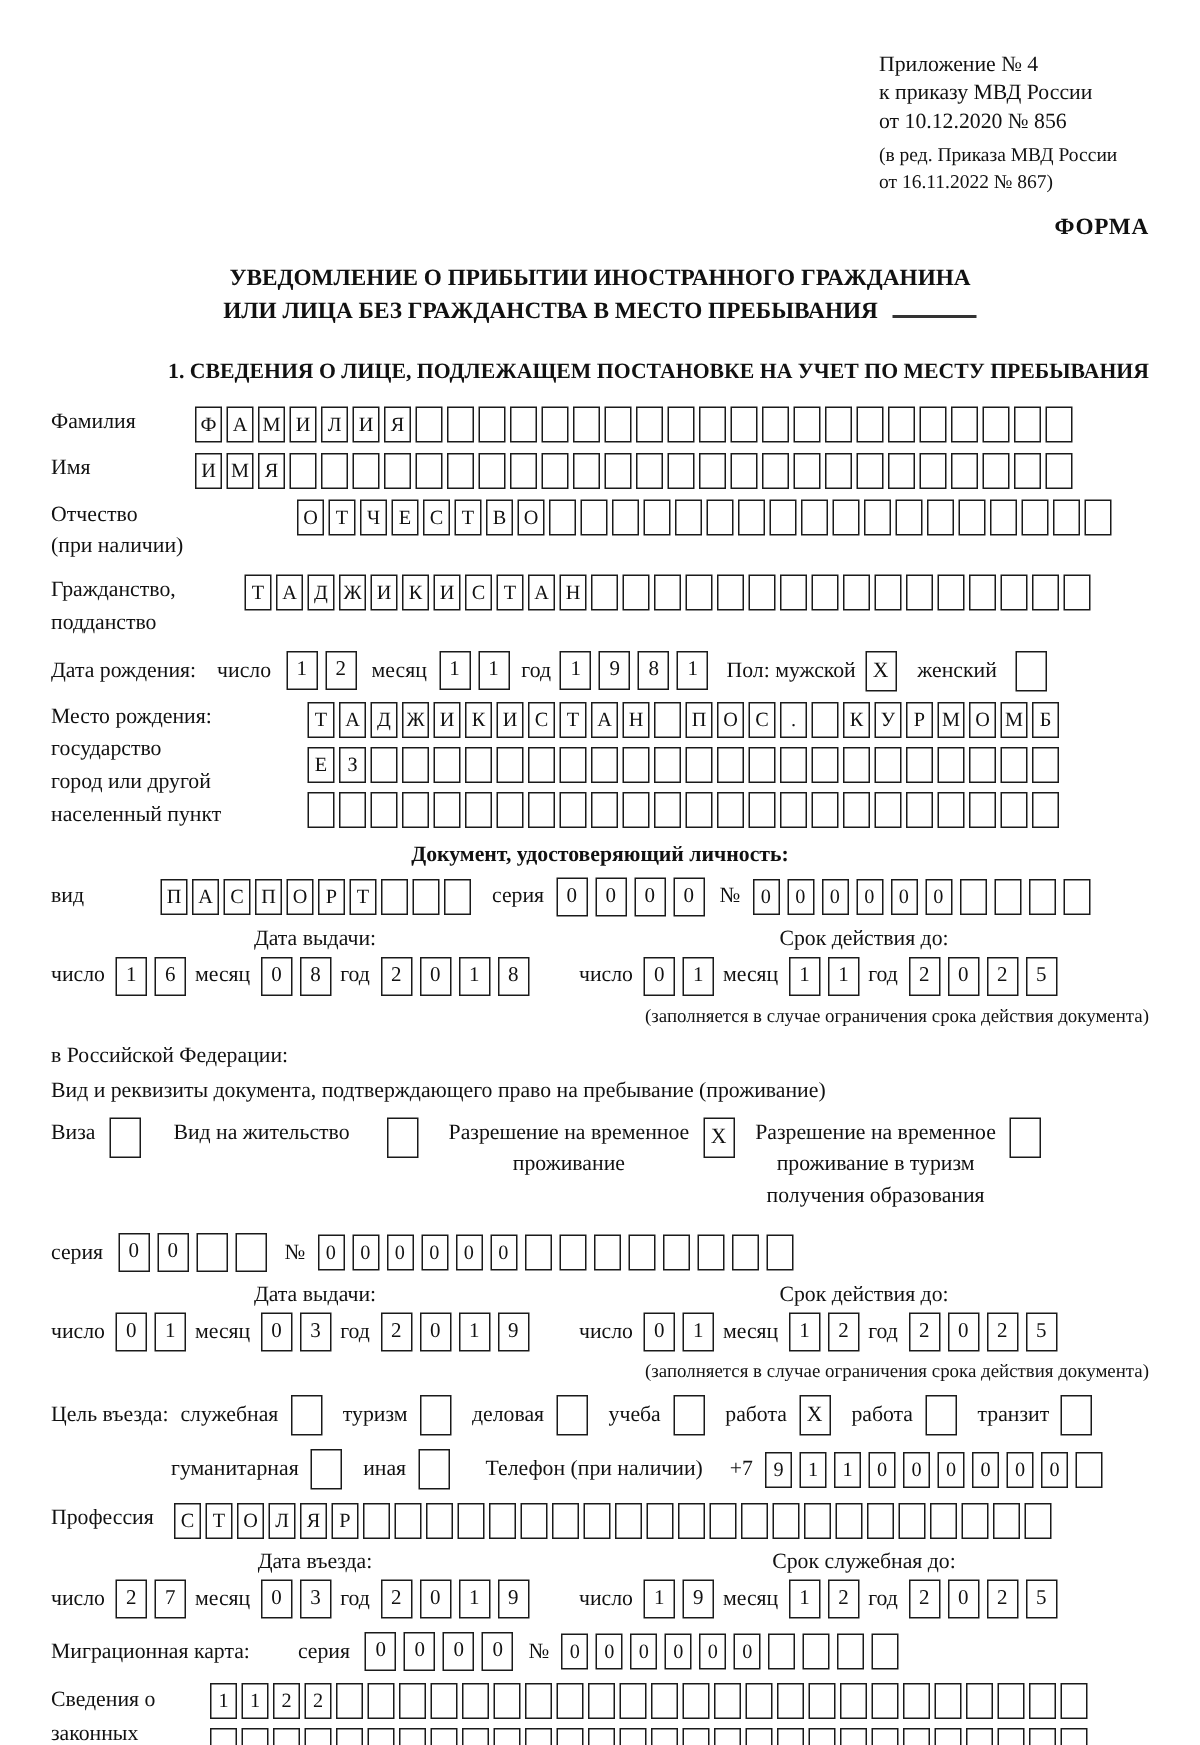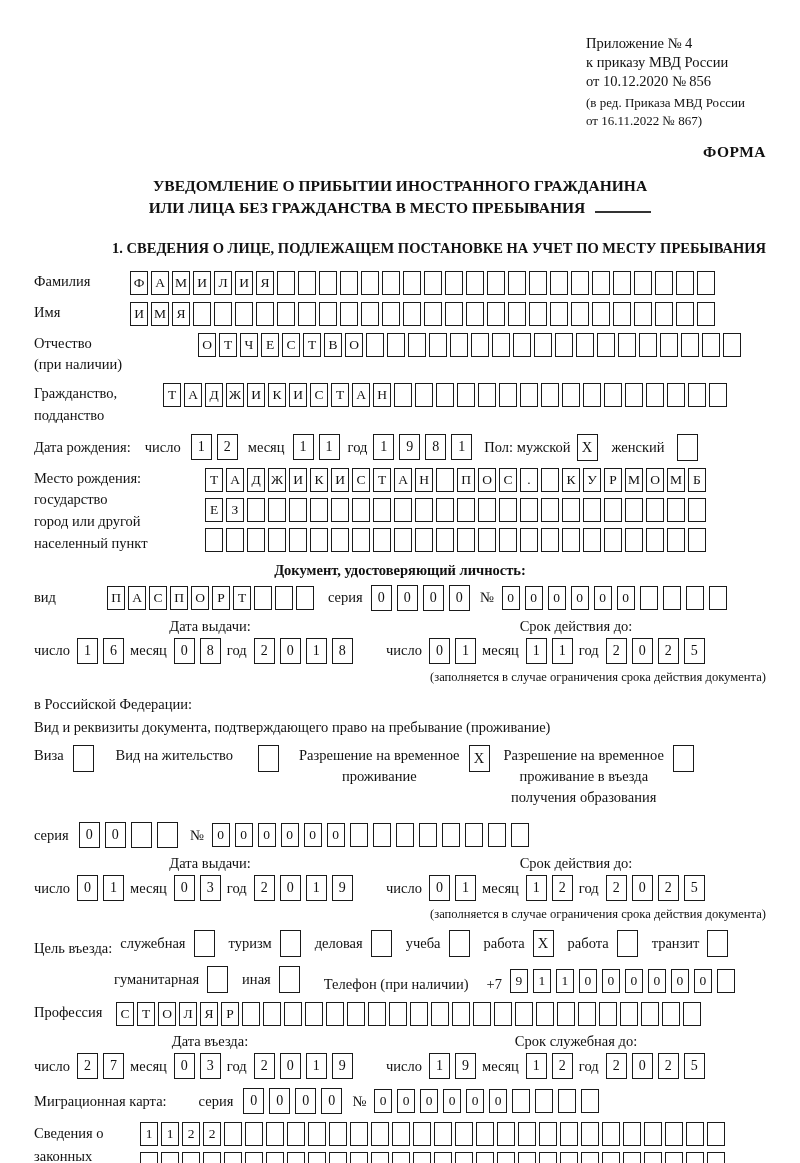--- a/index.html
+++ b/index.html
@@ -40,21 +40,21 @@
   .dg-right { flex:1; }
   .dhead { text-align:center; margin-bottom:3px; }
   .dfields { display:flex; align-items:center; gap:6px; }
   .dfields .dlabel { margin-right:1px; }
   .small-note { font-size:12.6px; text-align:right; margin-top:3px; margin-bottom:8px; }
   
   .permit-row { display:flex; align-items:flex-start; gap:14px; margin:6px 0 14px; }
   .opt { display:flex; align-items:flex-start; gap:9px; }
   .opt .optlbl { line-height:1.45; text-align:center; }
   
-  .purpose-row { display:flex; align-items:flex-end; margin-bottom:9px; flex-wrap:nowrap; }
+  .purpose-row { display:flex; align-items:center; margin-bottom:9px; flex-wrap:nowrap; }
   .pair { display:flex; align-items:center; margin-right:14px; }
   .pair .plbl { margin-right:8px; }
   .mt2 { margin-top:2px; }
 </style>
 </head>
 <body>
 
 <div class="page">
 
   <div class="annex">
@@ -440,21 +440,21 @@
         <div>Разрешение на временное</div>
         <div>проживание</div>
       </span>
       <span class="boxes cbx">
           <span class="cell">X</span>
         </span>
     </div>
     <div class="opt">
       <span class="optlbl">
         <div>Разрешение на временное</div>
-        <div>проживание в въезда</div>
+        <div>проживание в туризм</div>
         <div>получения образования</div>
       </span>
       <span class="boxes cbx">
           <span class="cell">&nbsp;</span>
         </span>
     </div>
   </div>
 
   <div class="row" style="align-items:center;">
     <span style="margin-right:10px;">серия</span>

